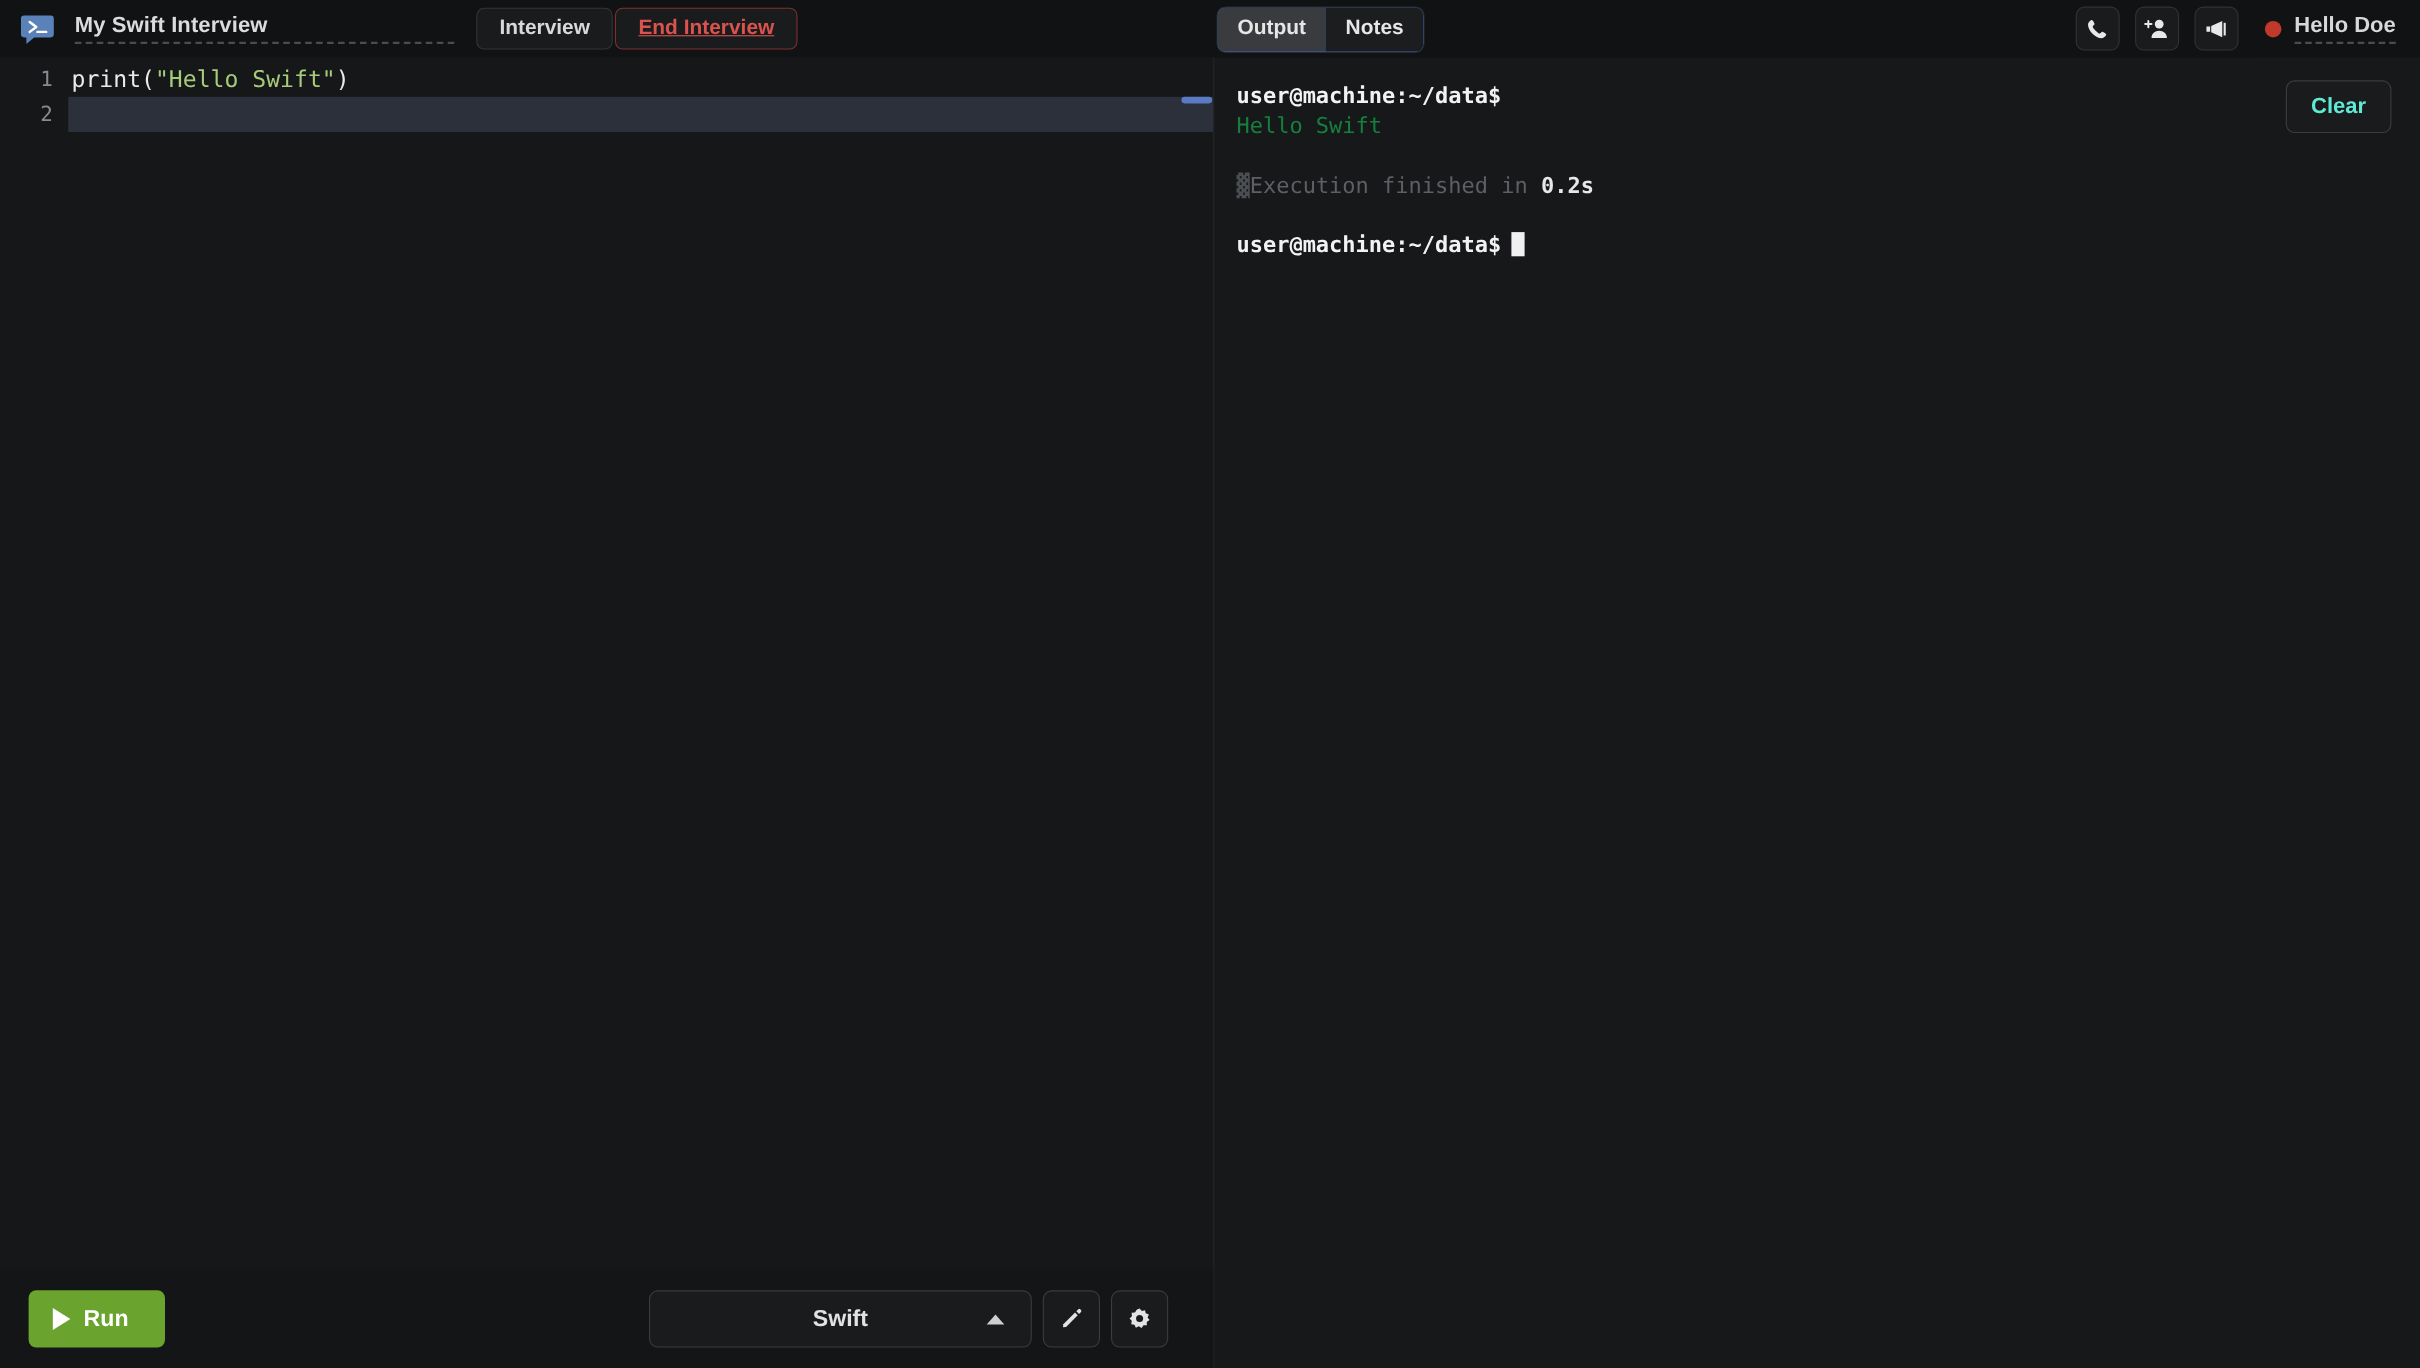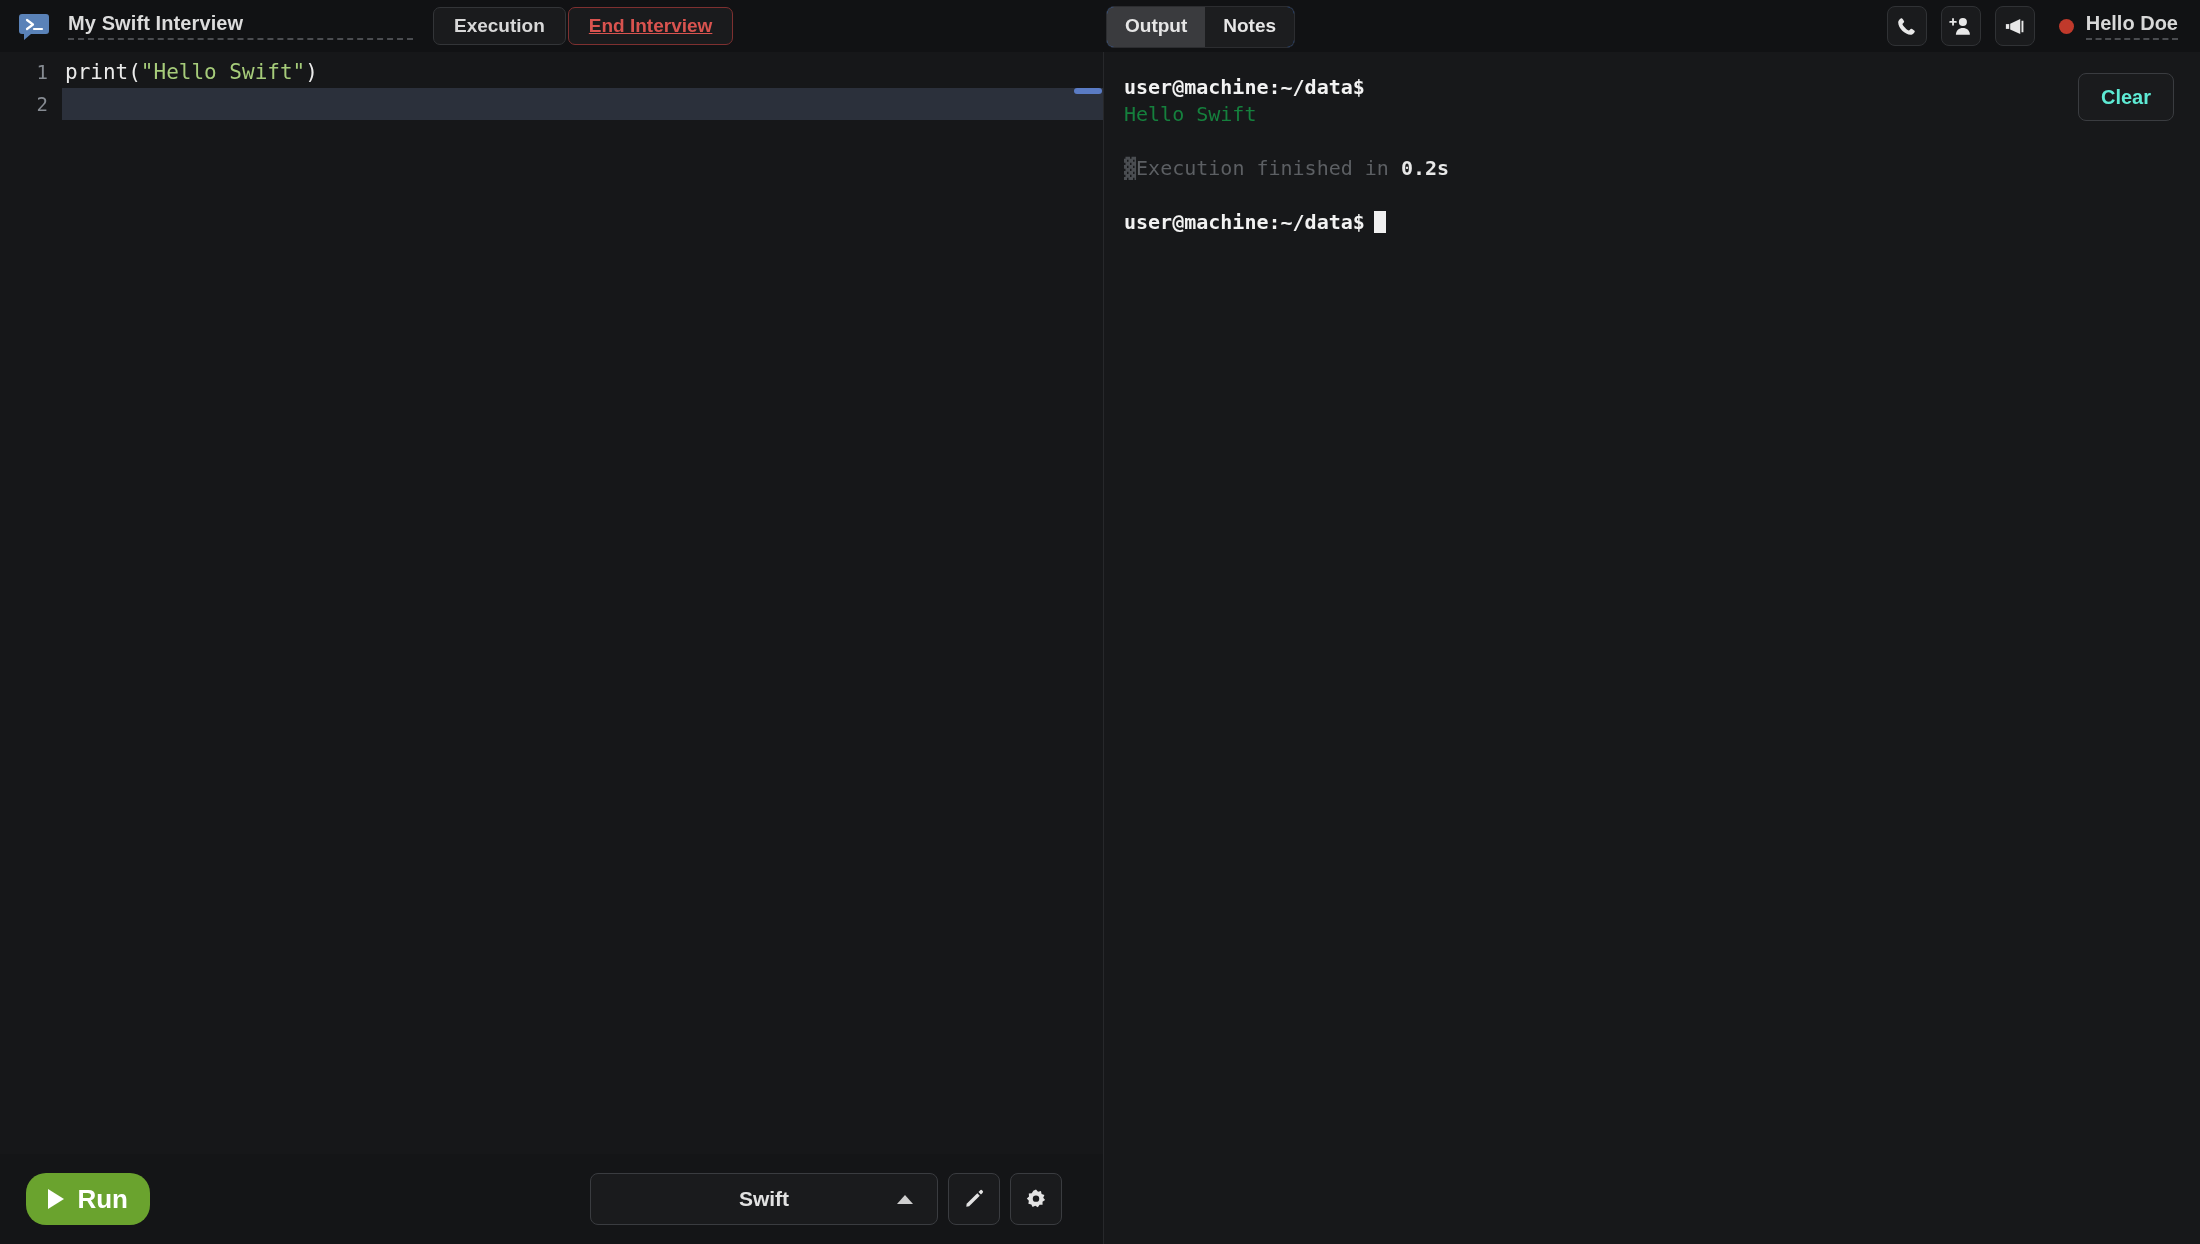--- a/index.html
+++ b/index.html
@@ -219,27 +219,27 @@
     align-items: center;
     padding: 0 26px;
     position: relative;
   }
 
   .run-btn {
     height: 52px;
     min-width: 124px;
     background: #6aa32e;
     border: none;
-    border-radius: 20px;
+    border-radius: 7px;
     color: #ffffff;
-    font-size: 26px;
-    font-weight: bold;
-    display: flex;
-    align-items: center;
-    justify-content: space-between;
+    font-size: 21px;
+    font-weight: bold;
+    display: flex;
+    align-items: center;
+    justify-content: flex-start;
     gap: 12px;
     cursor: pointer;
     padding: 0 22px;
     font-family: "Liberation Sans", sans-serif;
   }
   .play-tri {
     width: 0; height: 0;
     border-left: 16px solid #ffffff;
     border-top: 10px solid transparent;
     border-bottom: 10px solid transparent;
@@ -354,21 +354,21 @@
     <div class="brand-logo">
       <svg width="30" height="27" viewBox="0 0 30 27">
         <path d="M3 1 H27 A3 3 0 0 1 30 4 V18 A3 3 0 0 1 27 21 H12 L5 27 V21 H3 A3 3 0 0 1 0 18 V4 A3 3 0 0 1 3 1 Z" fill="#5a82b8"></path>
         <path d="M8 7 L14 11.5 L8 16" stroke="#ffffff" stroke-width="2.2" fill="none" stroke-linecap="round" stroke-linejoin="round"></path>
         <line x1="15" y1="16" x2="23" y2="16" stroke="#ffffff" stroke-width="2.2" stroke-linecap="round"></line>
       </svg>
     </div>
 
     <div class="session-title">My Swift Interview</div>
 
-    <button class="hdr-btn">Execution</button>
+    <button class="hdr-btn">Interview</button>
     <button class="hdr-btn danger">End Interview</button>
 
     <div class="tabgroup">
       <div class="tab active">Output</div>
       <div class="tab inactive">Notes</div>
     </div>
 
     <div class="hdr-right">
 
       <div class="icon-btn">

